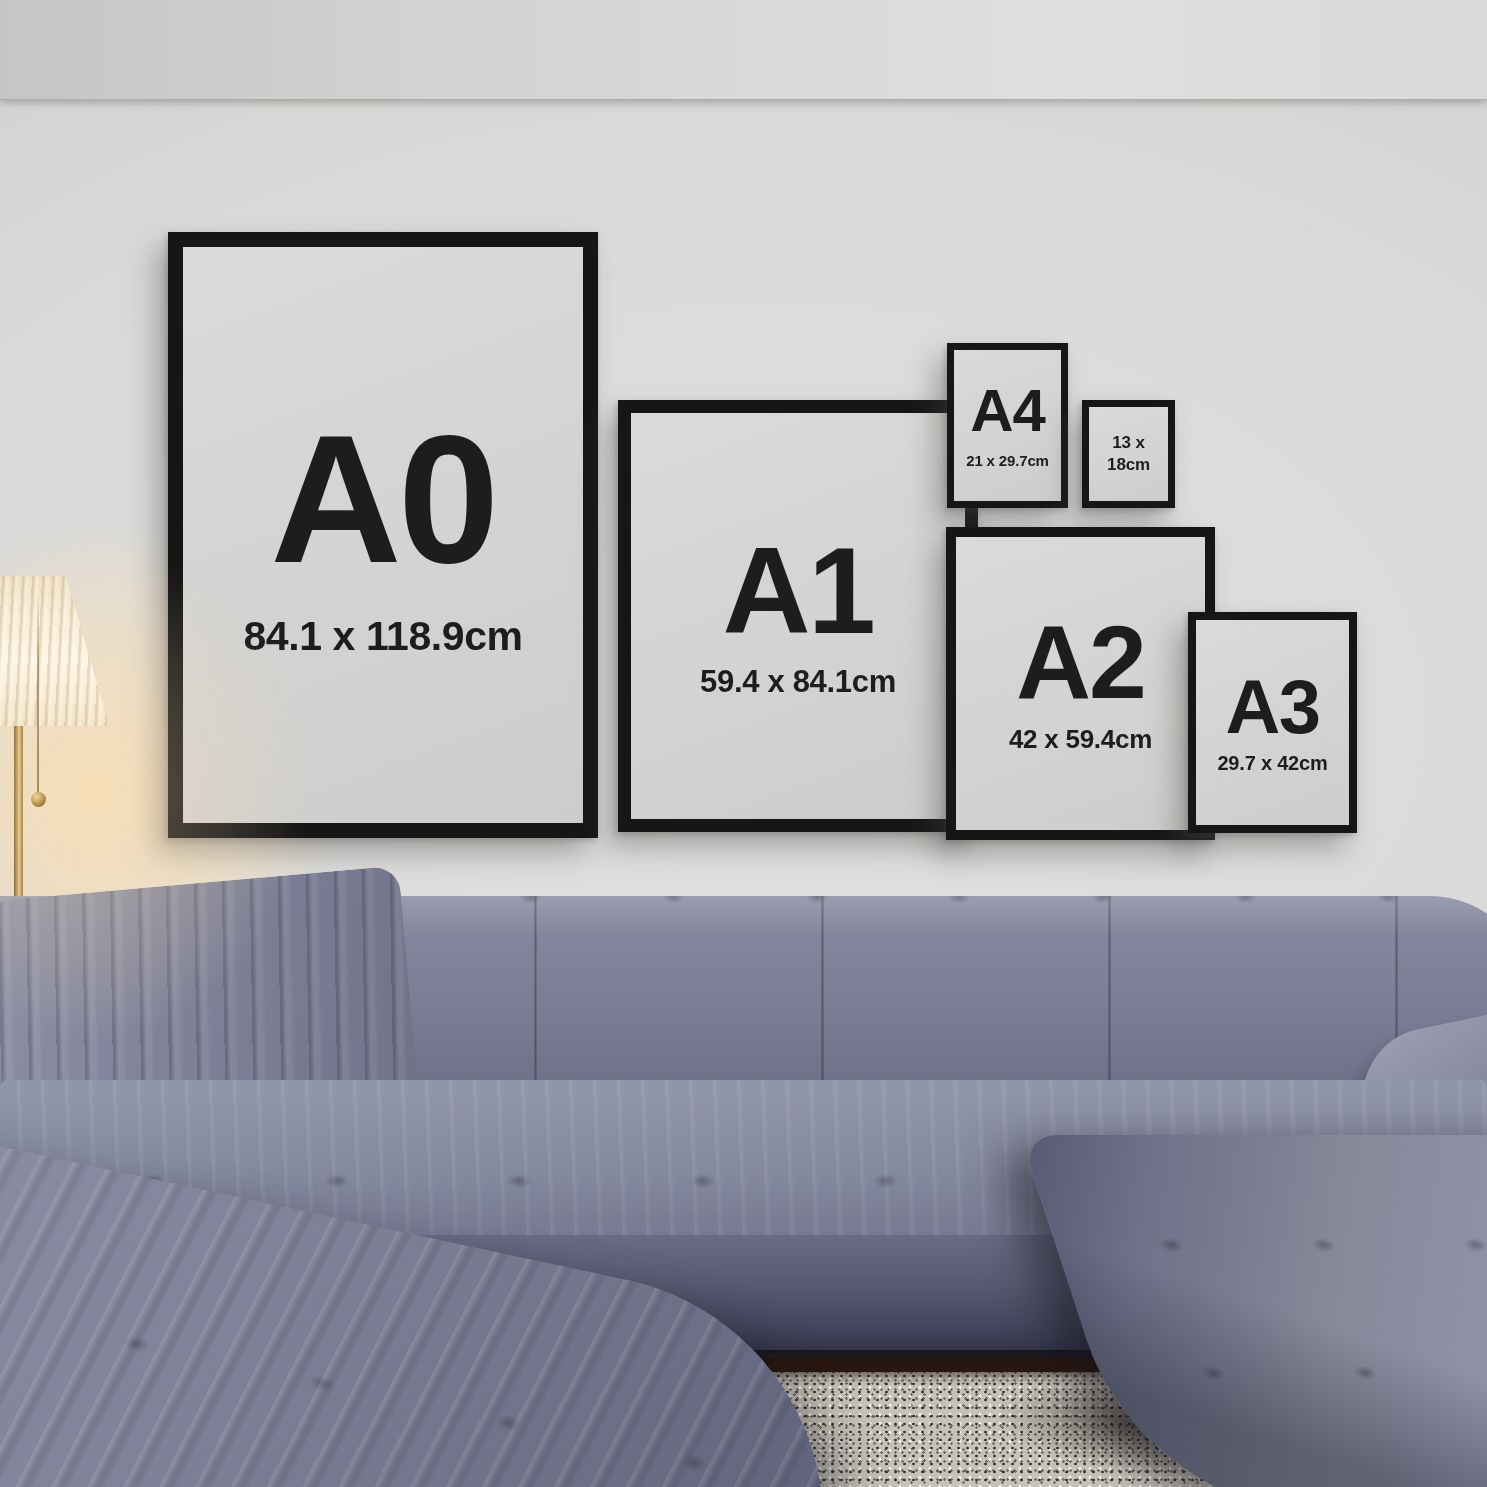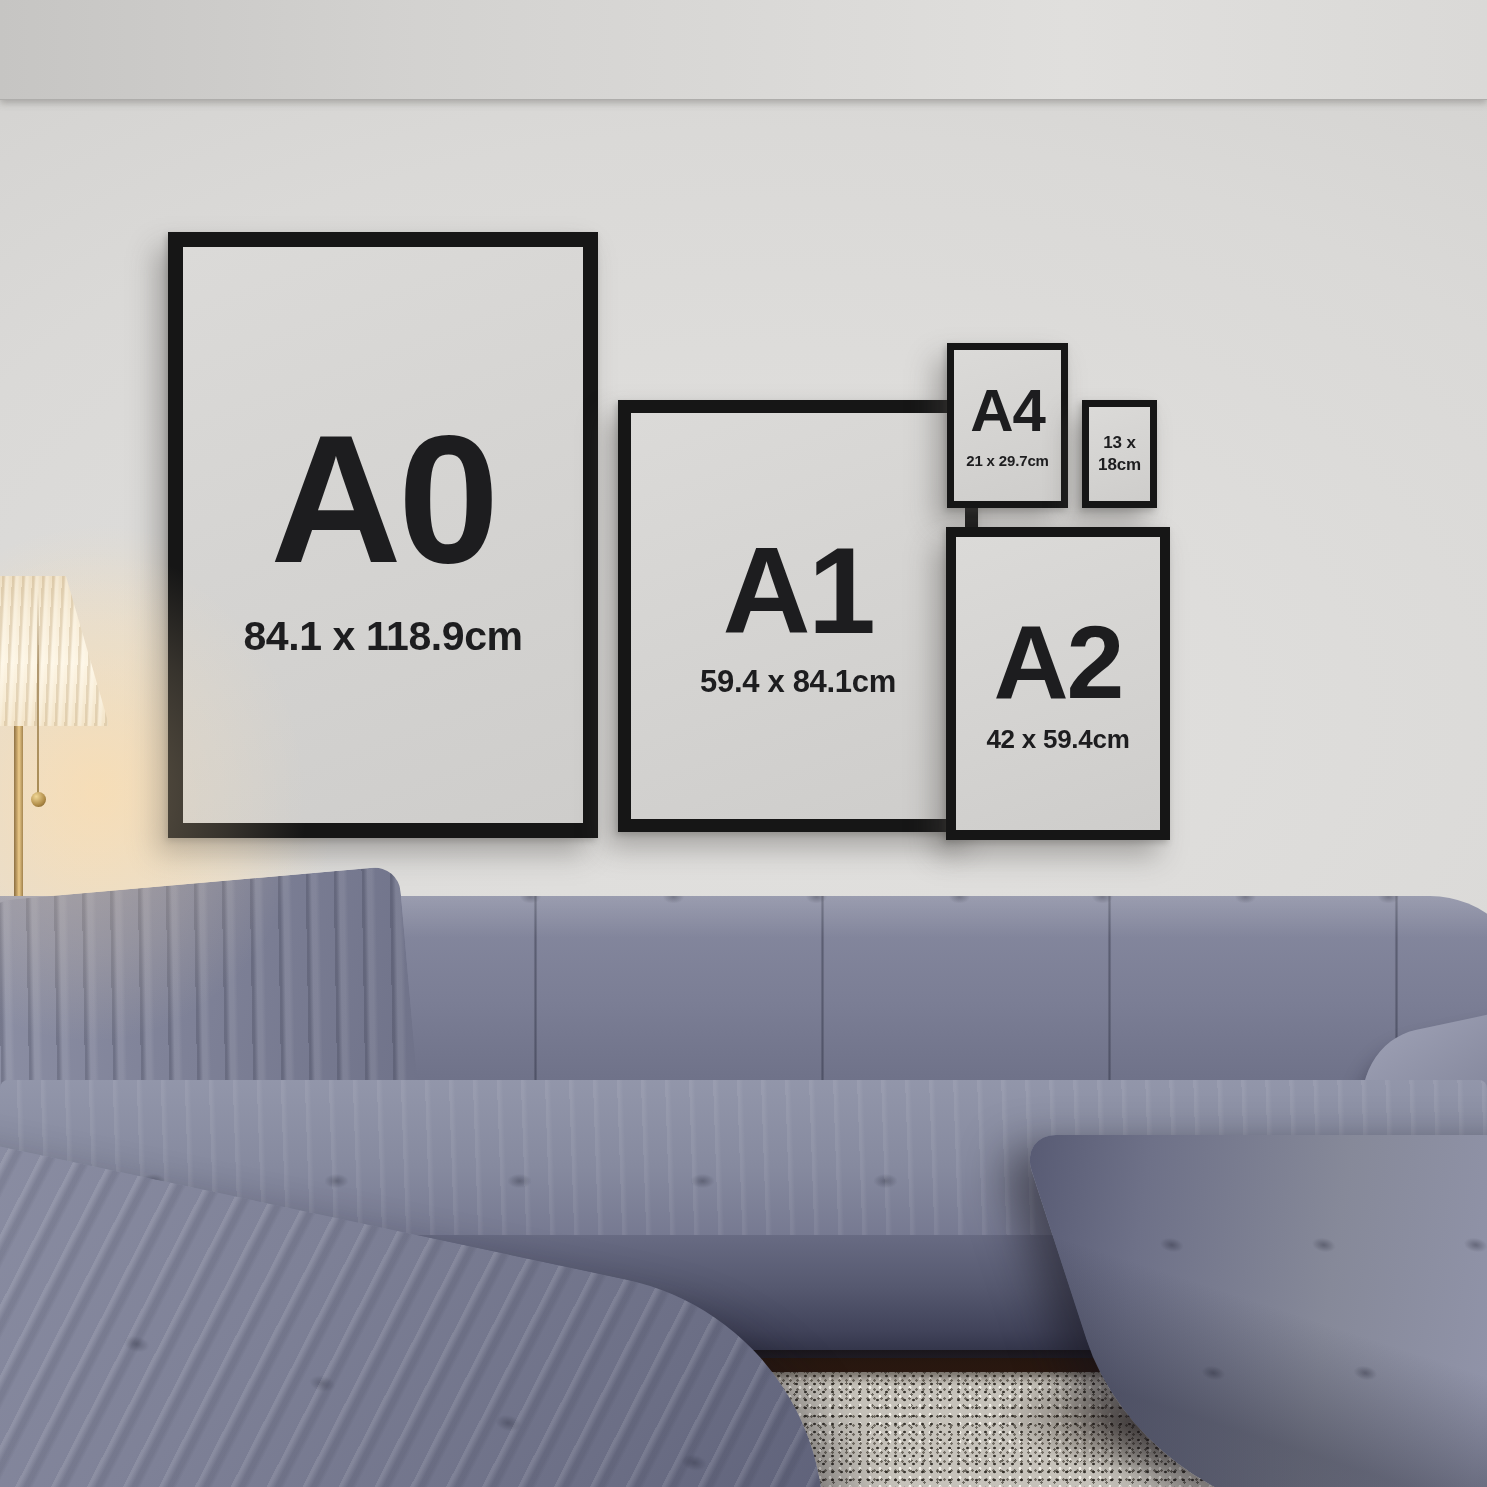--- a/index.html
+++ b/index.html
@@ -53,23 +53,23 @@
   .size-dims{font-weight:bold;letter-spacing:-.01em;}
   .frame-a0{left:168px;top:232px;width:430px;height:606px;padding:15px;}
   .frame-a0 .size-label{font-size:182px;}
   .frame-a0 .size-dims{font-size:41px;margin-top:24px;}
   .frame-a1{left:618px;top:400px;width:360px;height:432px;padding:13px;}
   .frame-a1 .size-label{font-size:122px;}
   .frame-a1 .size-dims{font-size:31px;margin-top:12px;}
   .frame-a4{left:947px;top:343px;width:121px;height:165px;padding:7px;}
   .frame-a4 .size-label{font-size:60px;}
   .frame-a4 .size-dims{font-size:15px;margin-top:12px;}
-  .frame-13x18{left:1082px;top:400px;width:75px;height:108px;padding:7px;}
+  .frame-13x18{left:1082px;top:400px;width:93px;height:108px;padding:7px;}
   .frame-13x18 .size-dims{font-size:17px;line-height:1.3;max-width:46px;}
-  .frame-a2{left:946px;top:527px;width:224px;height:313px;padding:10px;}
+  .frame-a2{left:946px;top:527px;width:269px;height:313px;padding:10px;}
   .frame-a2 .size-label{font-size:104px;}
   .frame-a2 .size-dims{font-size:26px;margin-top:10px;}
   .frame-a3{left:1188px;top:612px;width:169px;height:221px;padding:8px;}
   .frame-a3 .size-label{font-size:76px;}
   .frame-a3 .size-dims{font-size:20px;margin-top:8px;}
   
   .lamp-pole{
     position:absolute;left:14px;top:718px;width:9px;height:330px;z-index:4;
     background:linear-gradient(90deg,#6f5226 0%,#c8a360 42%,#e6c47e 55%,#8a6a33 100%);
   }
@@ -223,20 +223,26 @@
     </div>
   </div>
 
   <div class="frame frame-a2">
     <div class="poster">
       <div class="size-label">A2</div>
       <div class="size-dims">42 x 59.4cm</div>
     </div>
   </div>
 
+  <div class="frame frame-a3">
+    <div class="poster">
+      <div class="size-label">A3</div>
+      <div class="size-dims">29.7 x 42cm</div>
+    </div>
+  </div>
 
   <div class="lamp-pole"></div>
   <div class="lamp-joint"></div>
   <div class="lamp-shade"></div>
   <div class="lamp-chain"></div>
   <div class="lamp-chain-ball"></div>
 
   <div class="floor"></div>
   <div class="rug"></div>
 

